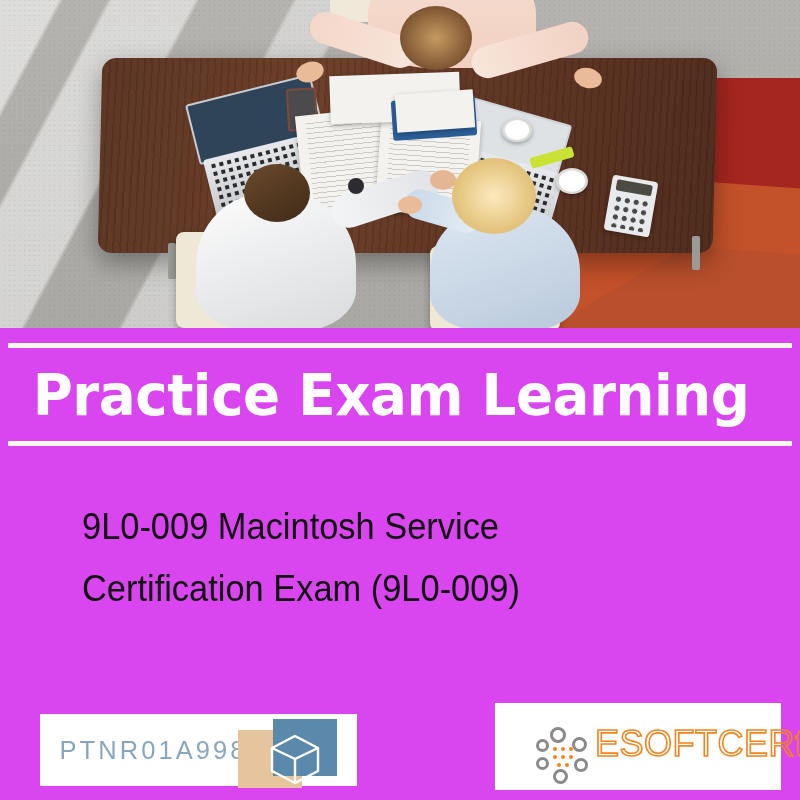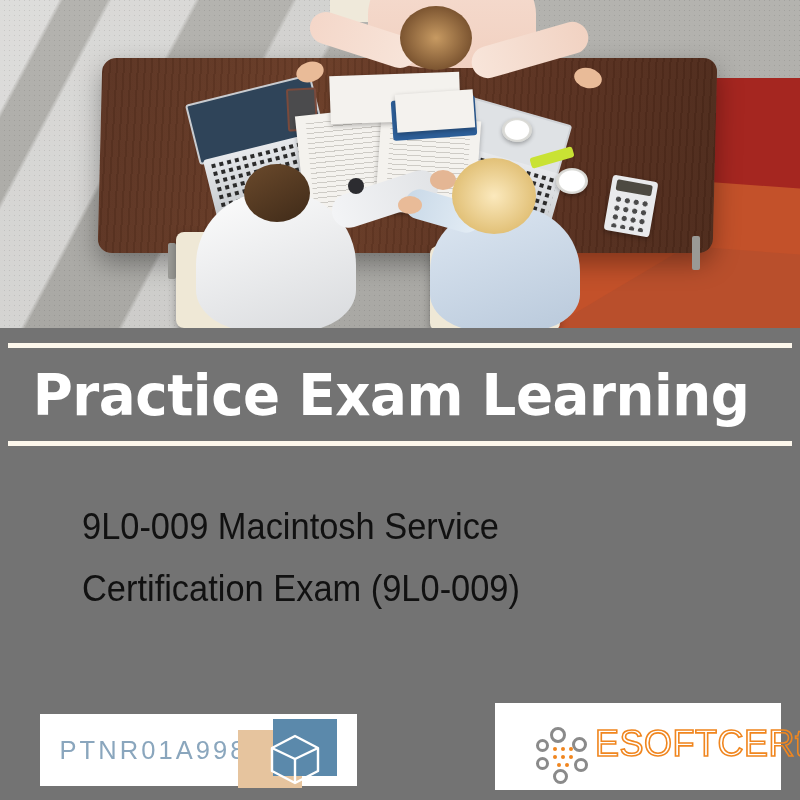--- a/index.html
+++ b/index.html
@@ -1,17 +1,17 @@
 <!DOCTYPE html>
 <html><head>
 <meta charset="utf-8">
 <style>
   html,body{margin:0;padding:0;background:#fff;}
   body{width:800px;height:800px;overflow:hidden;font-family:"Liberation Sans",sans-serif;}
-  .page{position:relative;width:800px;height:800px;background:#737373;overflow:hidden;}
+  .page{position:relative;width:800px;height:800px;background:#d946ef;overflow:hidden;}
 
   
   .photo{position:absolute;left:0;top:0;width:800px;height:328px;overflow:hidden;background:#b9b8b4;}
   .floor{position:absolute;inset:0;
     background:
       linear-gradient(118deg,rgba(255,255,255,.55) 0 6%,rgba(255,255,255,0) 6.5% 11%,rgba(255,255,255,.5) 11.5% 20%,rgba(255,255,255,0) 20.5% 30%,rgba(255,255,255,.42) 30.5% 36%,rgba(255,255,255,0) 36.5% 100%),
       linear-gradient(#b4b3af,#a9a8a4);
   }
   .floor:after{content:"";position:absolute;inset:0;opacity:.5;
     background-image:radial-gradient(rgba(255,255,255,.5) .5px,transparent .6px),radial-gradient(rgba(0,0,0,.18) .5px,transparent .6px);

